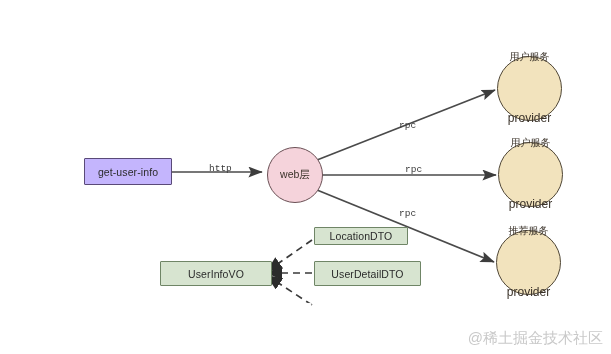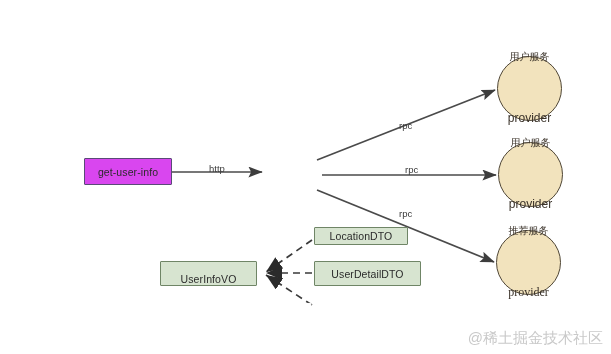--- a/index.html
+++ b/index.html
@@ -30,21 +30,21 @@
     justify-content: center;
     text-align: center;
     z-index: 3;
   }
   
   .rect {
     border: 1.6px solid #6b6b6b;
     border-radius: 1px;
   }
   .rect.purple {
-    background: #d946ef;
+    background: #c4b5fd;
     border-color: #5a4a78;
   }
   .rect.green {
     background: #d7e4d0;
     border-color: #6f8566;
   }
   .rect .label {
     font-size: 10.5px;
     color: #2b2b2b;
     letter-spacing: 0.1px;
@@ -82,20 +82,21 @@
     color: #3a3229;
   }
   
   .edge-label {
     position: absolute;
     font-size: 9.5px;
     color: #3a3a3a;
     background: transparent;
     z-index: 4;
     white-space: nowrap;
+    font-family: Liberation Mono, monospace;
   }
   
   .wm-corner {
     position: absolute;
     right: 8px;
     bottom: 6px;
     font-size: 15px;
     color: #c9c9c9;
     z-index: 6;
     white-space: nowrap;
@@ -142,37 +143,40 @@
 
     <line x1="312" y1="273" x2="266" y2="273" stroke="#3a3a3a" stroke-width="1.7" stroke-dasharray="7,5" marker-end="url(#arrow-filled-tri)"></line>
 
     <line x1="312" y1="305" x2="266" y2="275" stroke="#3a3a3a" stroke-width="1.7" stroke-dasharray="7,5" marker-end="url(#arrow-filled-tri)"></line>
   </svg>
 
   <div class="node rect purple" style="left:84px; top:158px; width:88px; height:27px;">
     <span class="label">get-user-info</span>
   </div>
 
+  <div class="node circle pink" style="left:267px; top:147px; width:56px; height:56px;">
+    <span class="label-cn">web层</span>
+  </div>
 
   <div class="node circle tan" style="left:497px; top:56px; width:65px; height:65px;">
     <span class="label-cn">用户服务</span>
     <span class="label-en">provider</span>
   </div>
 
   <div class="node circle tan" style="left:498px; top:142px; width:65px; height:65px;">
     <span class="label-cn">用户服务</span>
     <span class="label-en">provider</span>
   </div>
 
-  <div class="node circle tan" style="left:496px; top:230px; width:65px; height:65px;font-family:Liberation Serif, serif;">
+  <div class="node circle tan" style="left:496px; top:230px; width:65px; height:65px;">
     <span class="label-cn">推荐服务</span>
     <span class="label-en">provider</span>
   </div>
 
-  <div class="node rect green" style="left:160px; top:261px; width:97px; height:25px;justify-content:flex-end;">
+  <div class="node rect green" style="left:160px; top:261px; width:112px; height:25px;">
     <span class="label">UserInfoVO</span>
   </div>
 
   <div class="node rect green" style="left:314px; top:227px; width:94px; height:18px;">
     <span class="label">LocationDTO</span>
   </div>
 
   <div class="node rect green" style="left:314px; top:261px; width:107px; height:25px;">
     <span class="label">UserDetailDTO</span>
   </div>

